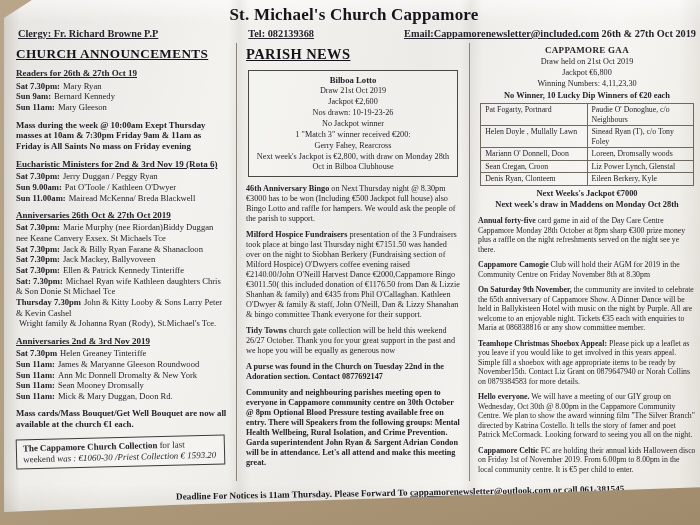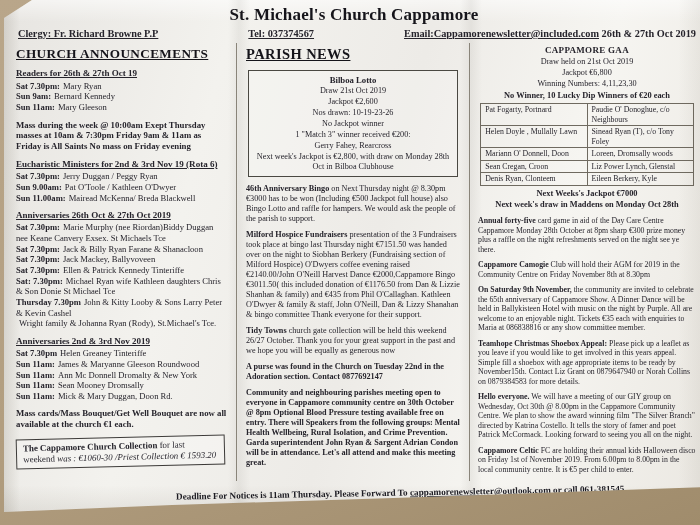--- a/index.html
+++ b/index.html
@@ -66,21 +66,21 @@
 
 <div class="paper">
   <div class="shade"></div>
   <div class="fold fold1"></div>
   <div class="fold fold2"></div>
 
   <header>
     <div class="title">St. Michael's Church Cappamore</div>
     <div class="contact-row">
       <span class="u">Clergy: Fr. Richard Browne P.P</span>
-      <span class="u">Tel: 037374567</span>
+      <span class="u">Tel: 082139368</span>
       <span><span class="u">Email:Cappamorenewsletter@included.com</span> <span>26th &amp; 27th Oct 2019</span></span>
     </div>
   </header>
 
   <div class="cols">
 
     <section class="col col-left">
       <div class="col-heading">CHURCH ANNOUNCEMENTS</div>
 
       <div class="sec">

